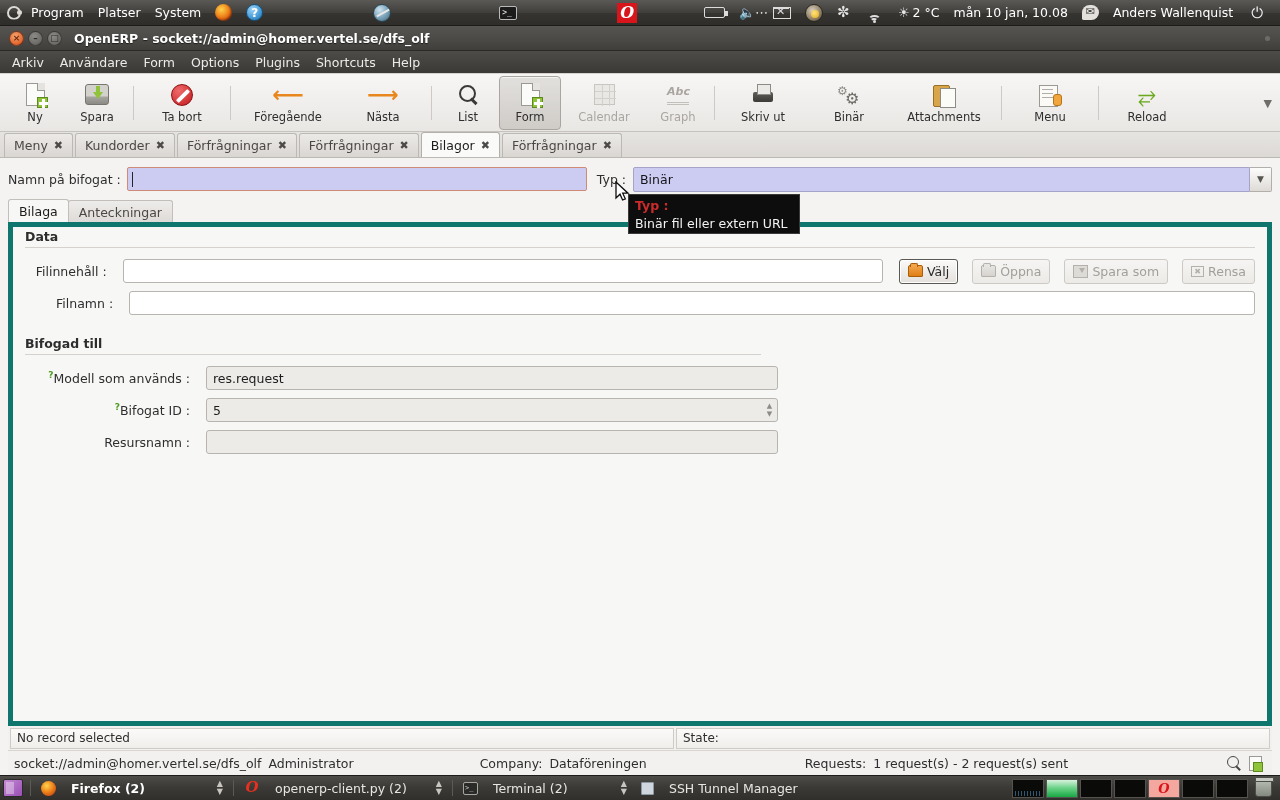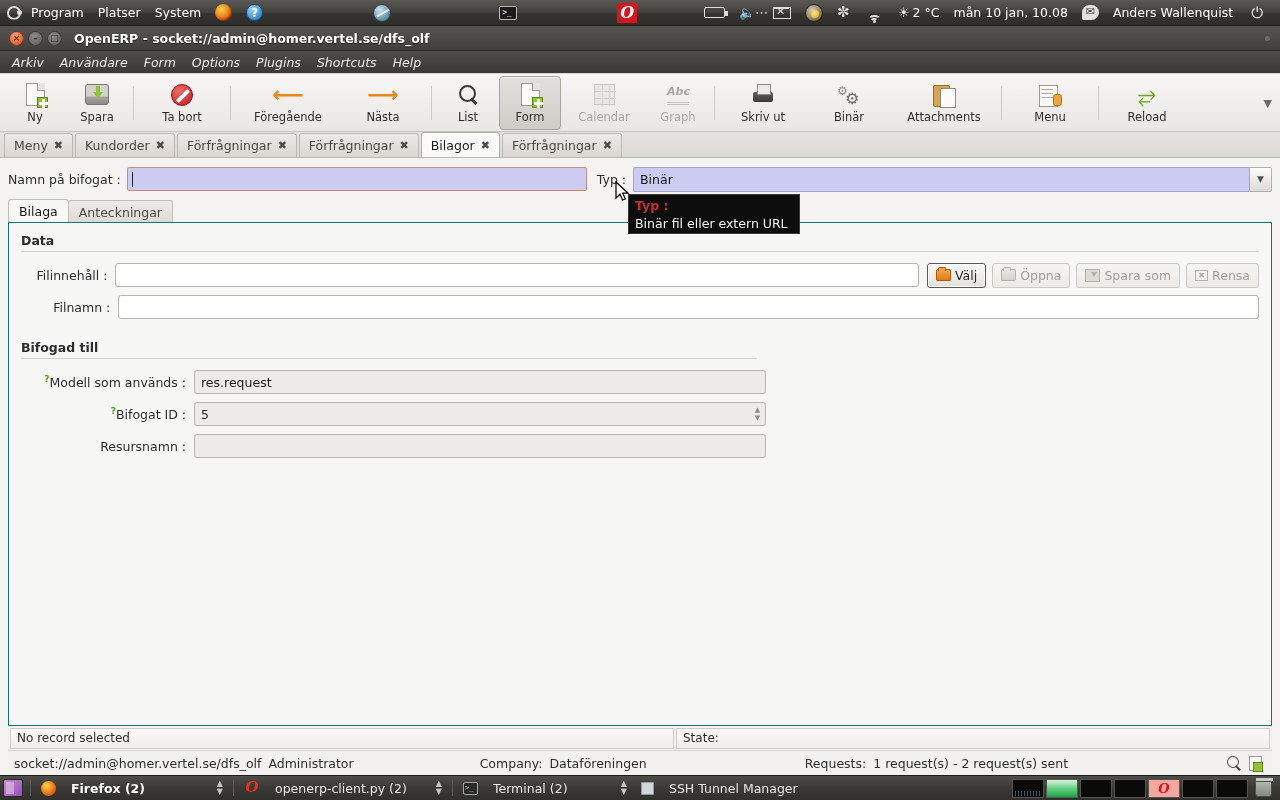--- a/index.html
+++ b/index.html
@@ -115,21 +115,21 @@
   .wb.min { background: radial-gradient(circle at 40% 32%, #8d8b87, #5d5b57); color:#2b2a27; }
   .wb.max { background: radial-gradient(circle at 40% 32%, #8d8b87, #5d5b57); color:#2b2a27; }
   .win-title { margin-left: 12px; text-shadow: 0 1px 1px rgba(0,0,0,.6); }
   .title-dot { position:absolute; right:10px; top:10px; width:5px; height:5px; border-radius:50%; background:#6d6b67; }
 
   .menubar {
     height: 23px; flex: 0 0 23px; display: flex; align-items: center;
     background: linear-gradient(to bottom, #4e4c49, #3a3936); color: #ecebe9;
     font-size: 12.5px; padding-left: 4px; border-bottom: 1px solid #d6d3d0;
   }
-  .menubar .mi { padding: 0 8px; height: 23px; line-height: 23px; white-space: nowrap; font-style: italic; }
+  .menubar .mi { padding: 0 8px; height: 23px; line-height: 23px; white-space: nowrap; }
 
   
   .toolbar {
     flex: 0 0 58px; height: 58px; display: flex; align-items: center;
     background: linear-gradient(to bottom, #f7f6f5, #e9e7e4);
     border-bottom: 1px solid #c6c3bf; padding: 0 4px; position: relative;
   }
   .tbtn {
     width: 62px; height: 54px; display: flex; flex-direction: column;
     align-items: center; justify-content: center; gap: 2px;
@@ -238,29 +238,29 @@
 
   .inner-tabs { display: flex; align-items: flex-end; height: 25px; }
   .itab {
     height: 23px; padding: 0 10px; font-size: 12.5px; display: flex; align-items: center;
     border: 1px solid #c2bfba; border-bottom: none; border-radius: 3px 3px 0 0;
     background: linear-gradient(to bottom,#eeecea,#dddad6); color:#4a4845; margin-right:-1px;
   }
   .itab.active { background: #f7f7f6; color:#1c1c1c; height: 24px; }
 
   .panel {
-    flex: 1 1 auto; background: #f7f7f6; border: 1px solid #0f766e; margin-top:-1px;
-    padding: 10px 12px; overflow: hidden;
+    flex: 1 1 auto; background: #f7f7f6; border: 5px solid #0f766e; margin-top:-1px;
+    padding: 2px 12px; overflow: hidden;
   }
   .group-title { font-weight: bold; font-size: 12.5px; color: #2d2d2d; margin-bottom: 3px; }
   .group-rule { height: 1px; background: #d5d2ce; margin-bottom: 10px; }
   .grp-data .group-rule { width: 100%; }
   .grp-att .group-rule { width: 736px; }
 
-  .frow { display: flex; align-items: center; height: 26px; margin-bottom: 6px; }
+  .frow { display: flex; align-items: center; height: 26px; margin-bottom: 6px; gap: 8px; }
   .frow .flabel { text-align: right; font-size: 12.5px; white-space: nowrap; }
   .inp {
     height: 24px; background: #ffffff; border: 1px solid #b8b5b0; border-radius: 3px;
     display: flex; align-items: center; padding: 0 6px; font-size: 12.5px; color: #1c1c1c;
   }
   .inp.ro { background: #edebe7; }
   .btn {
     height: 25px; padding: 0 8px; display: flex; align-items: center; gap: 4px;
     background: linear-gradient(to bottom,#fbfaf9,#e3e0dc); border: 1px solid #b2afaa;
     border-radius: 3px; font-size: 12.5px; color: #2a2a2a; white-space: nowrap;

